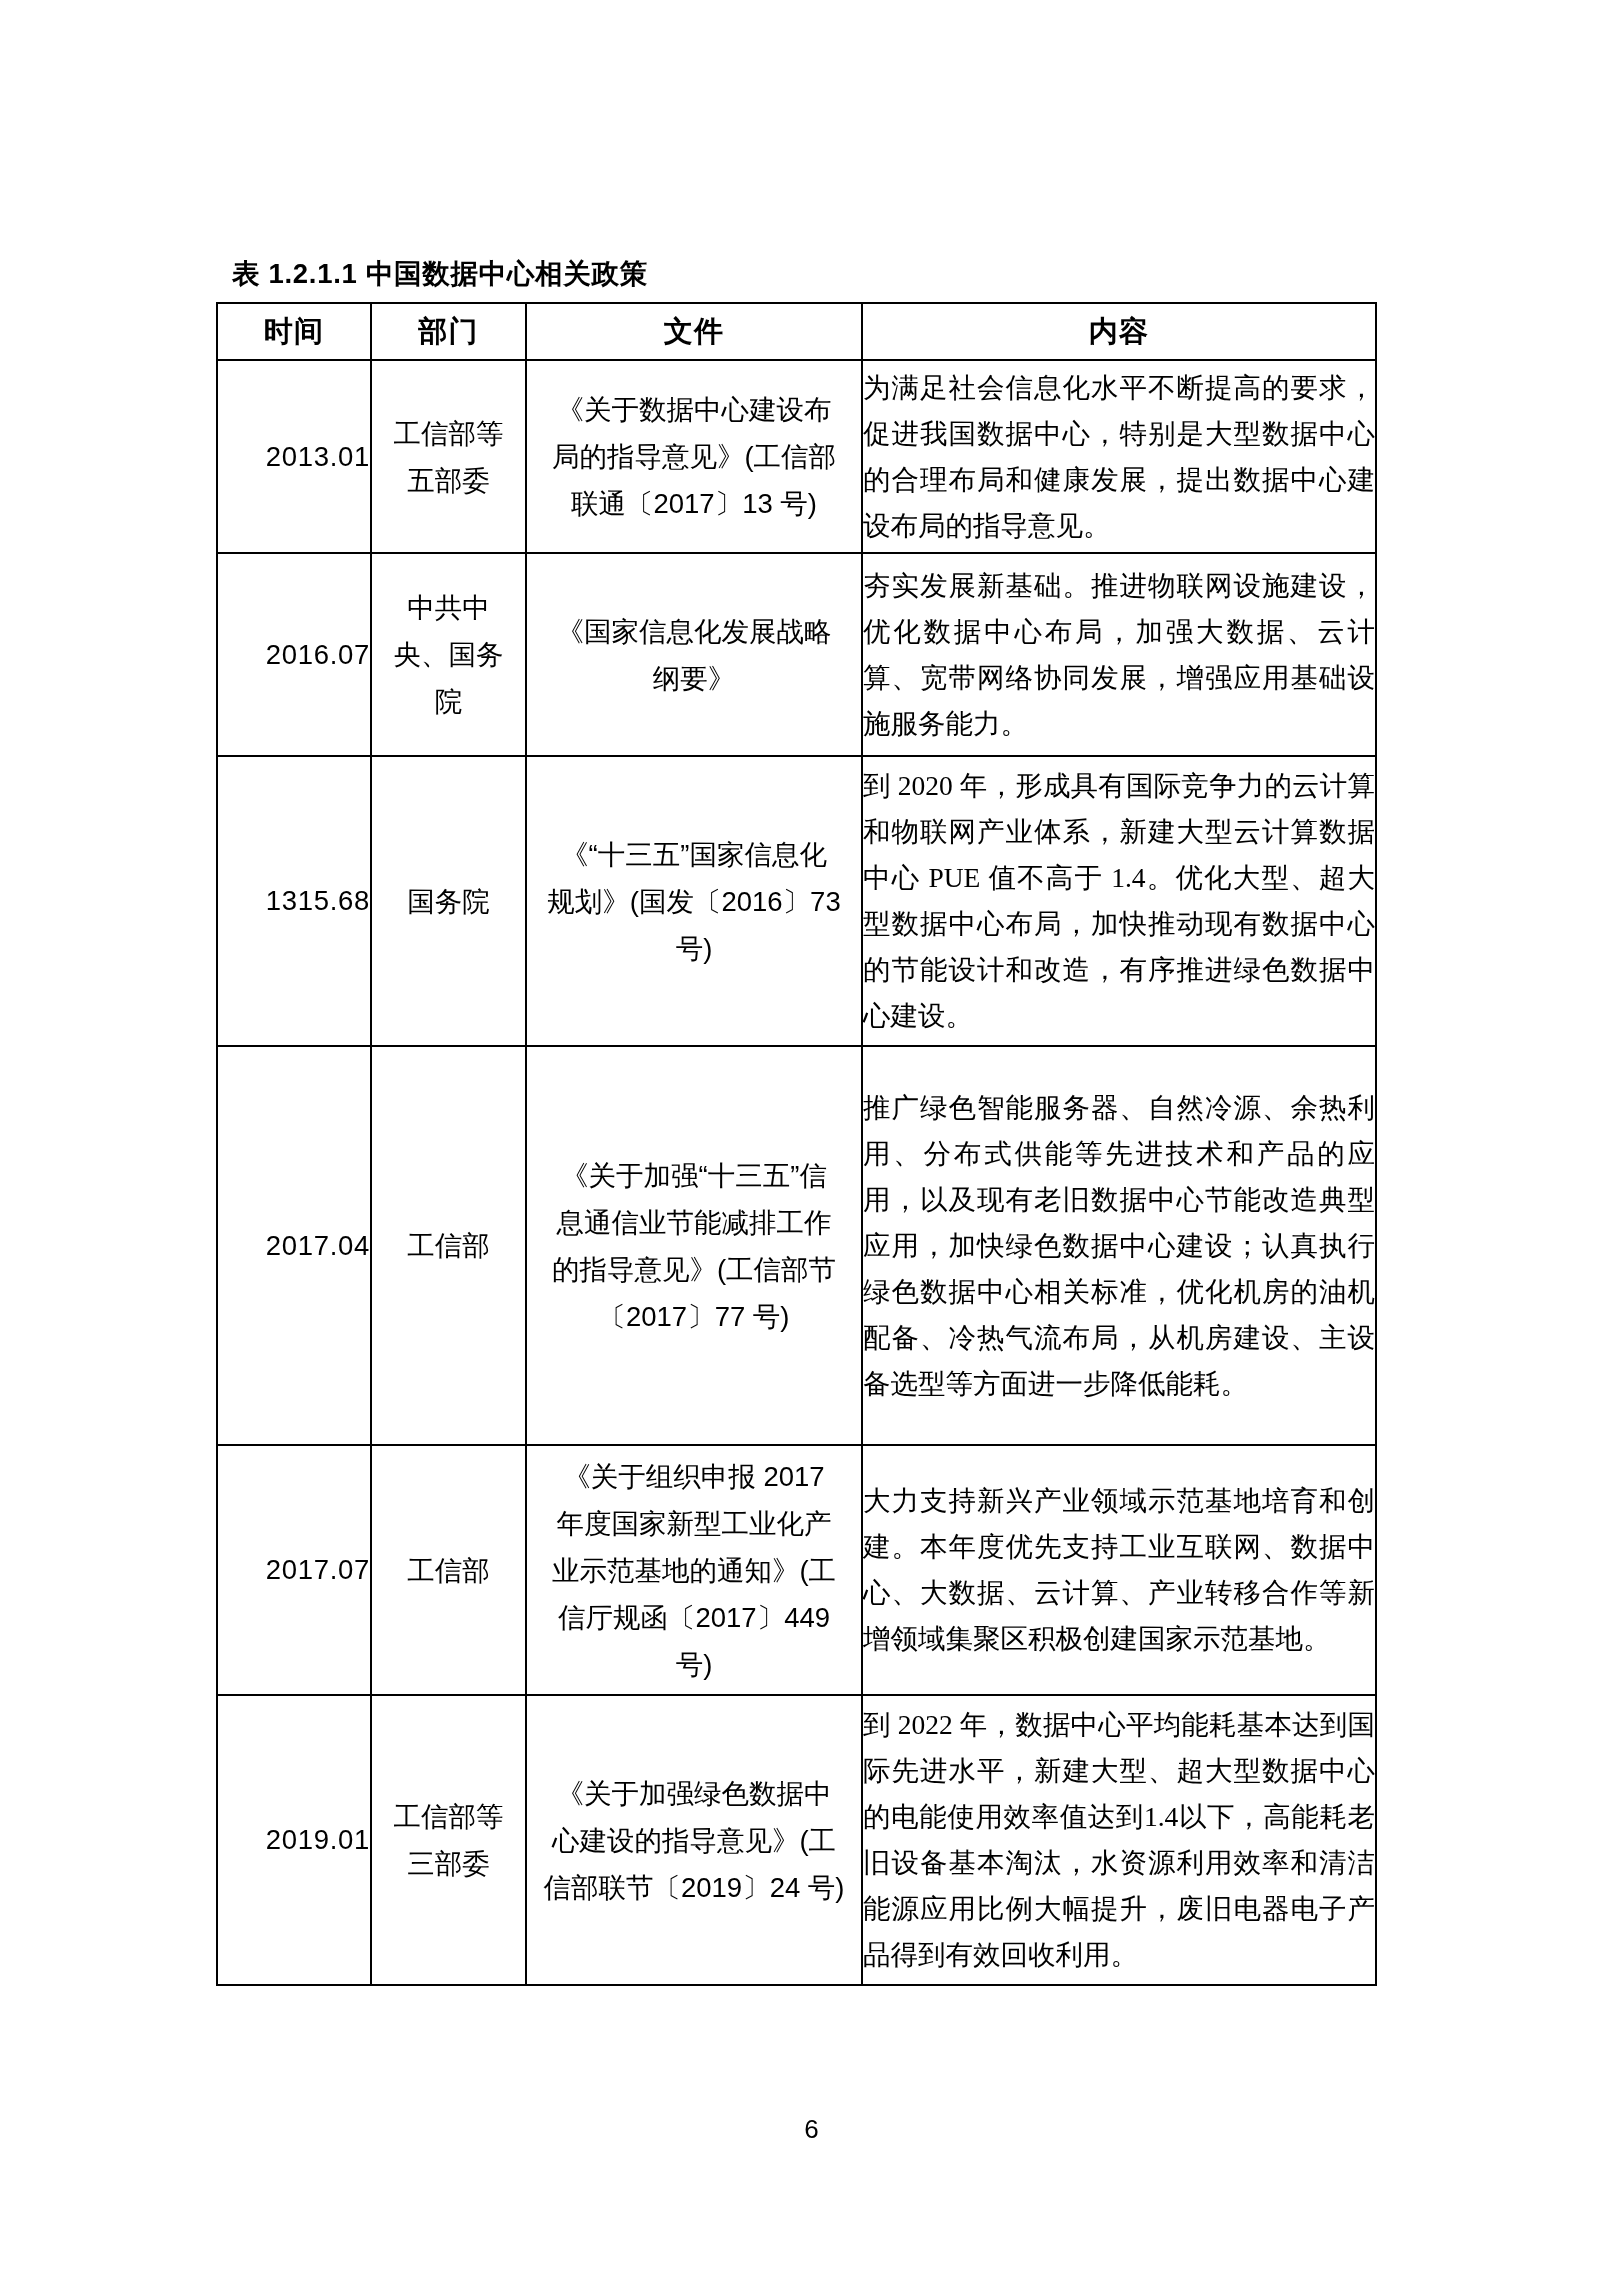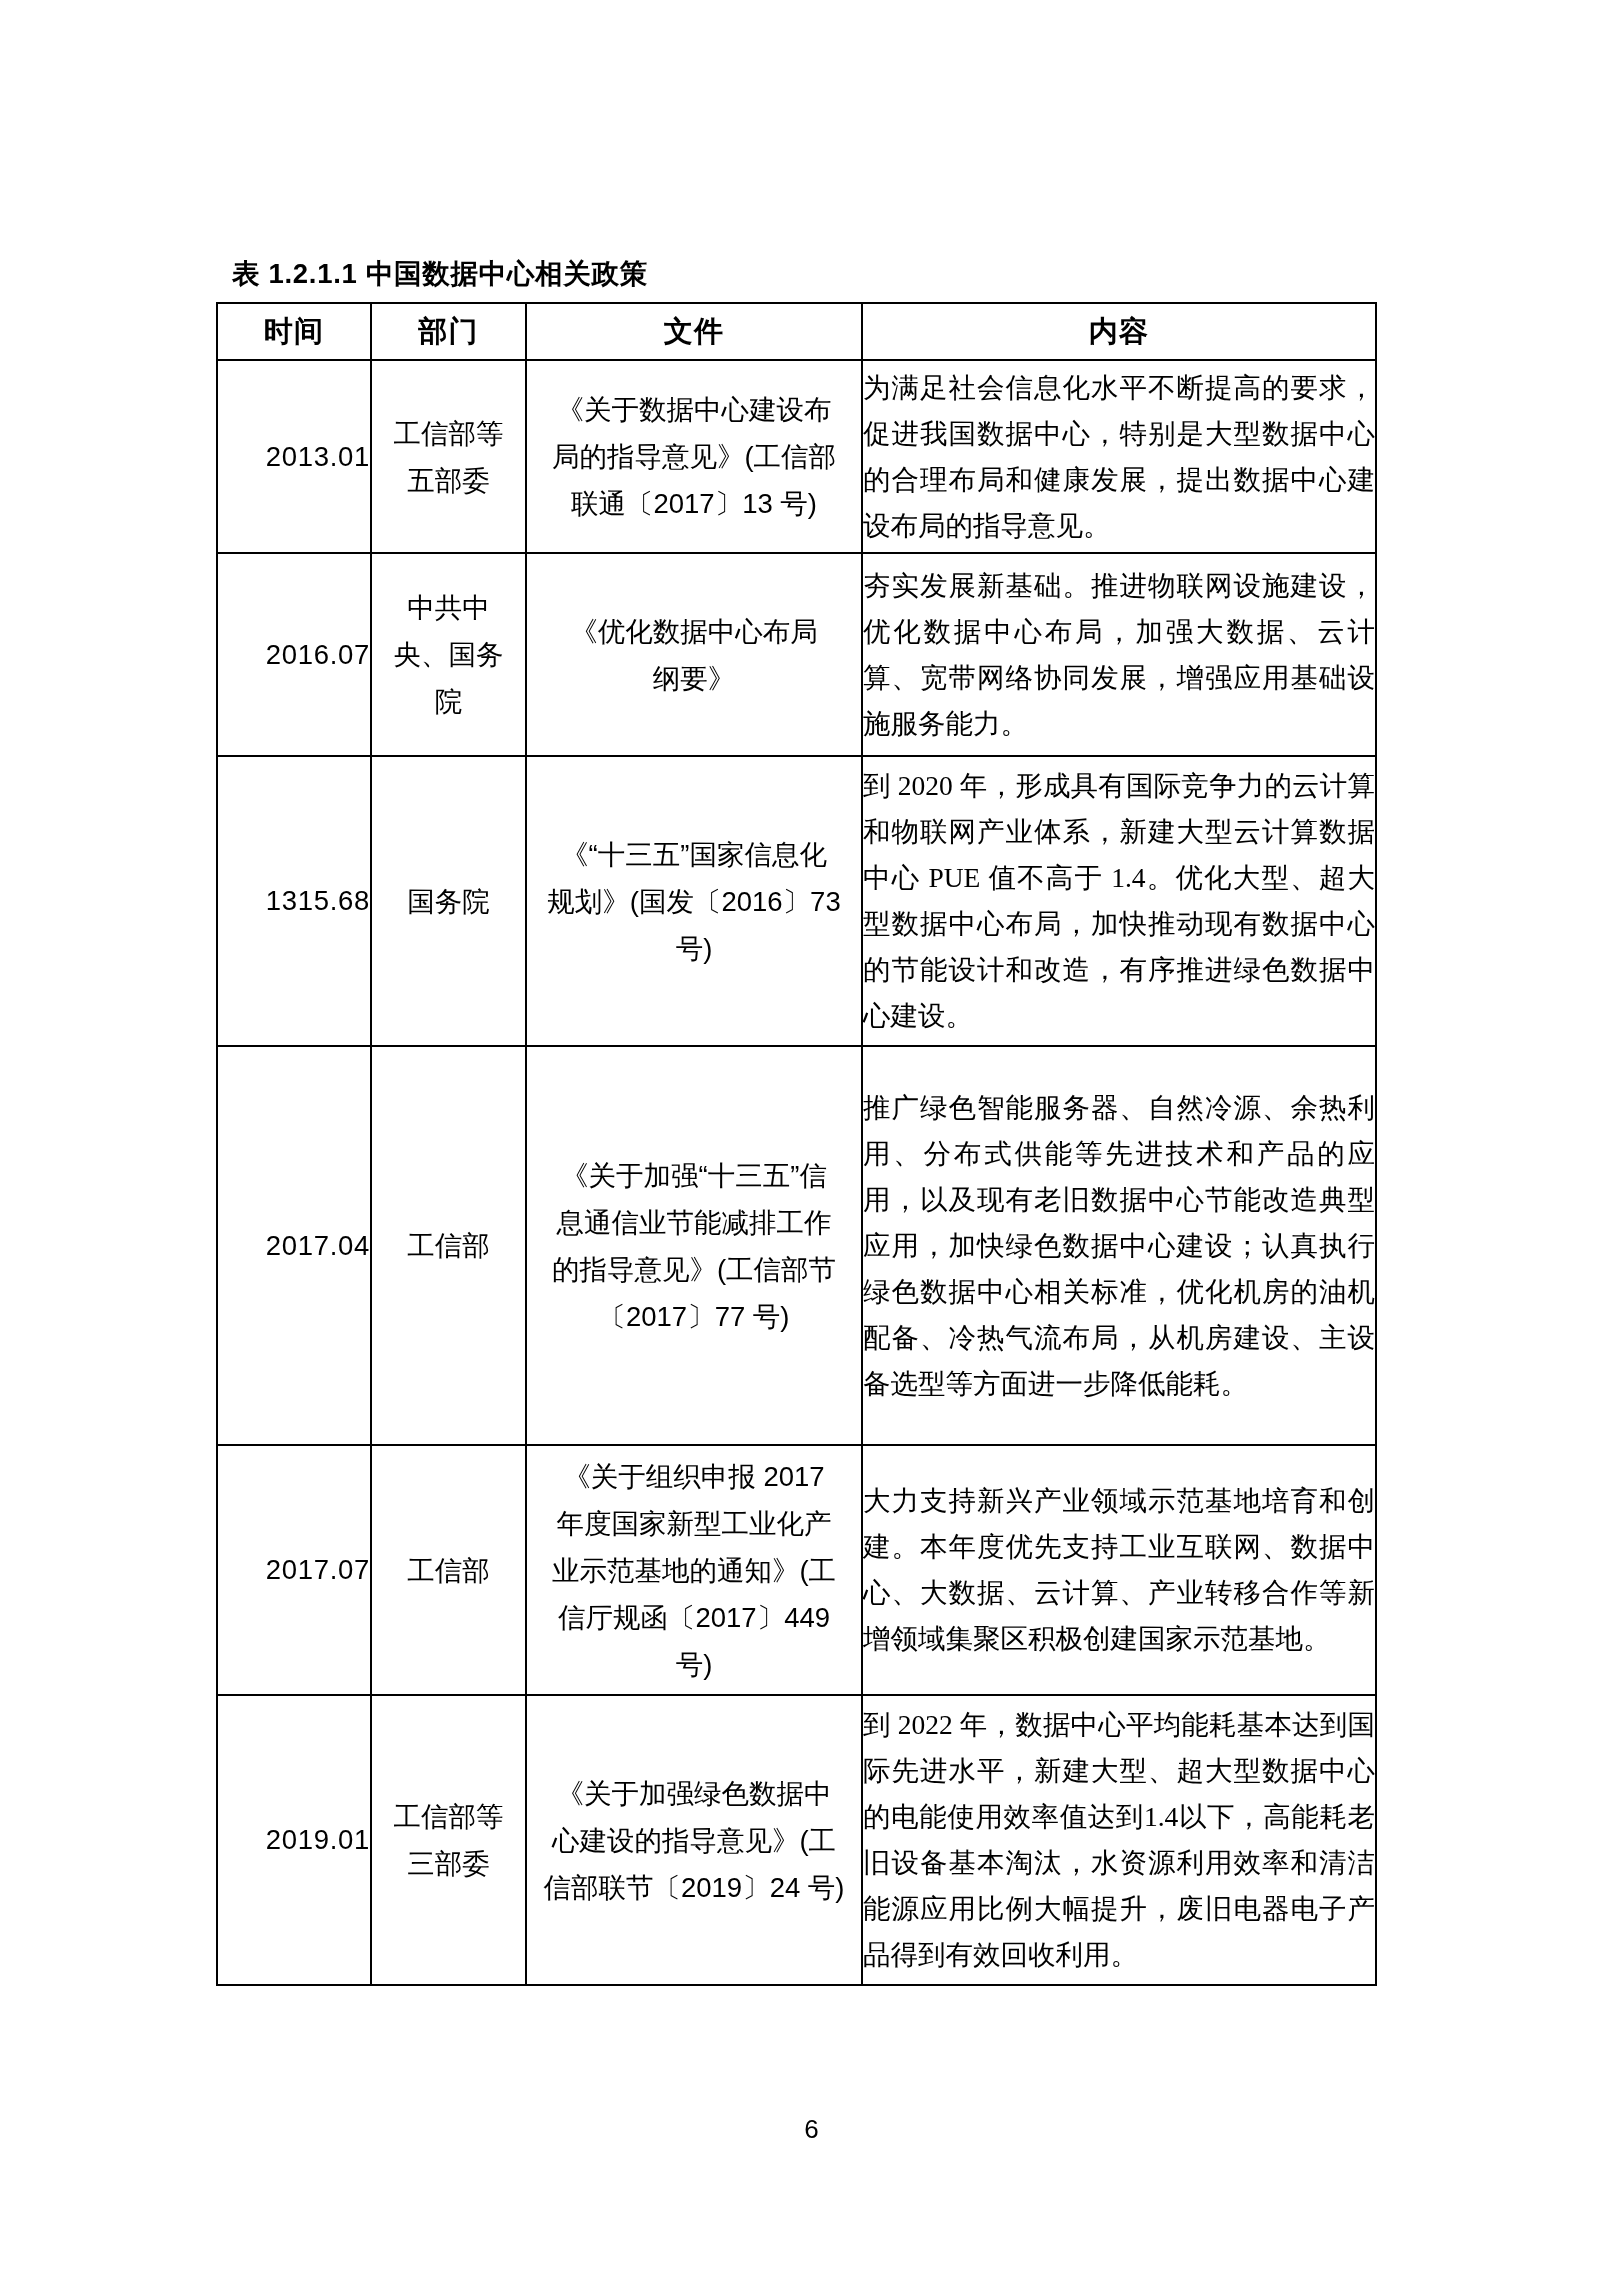--- a/index.html
+++ b/index.html
@@ -102,21 +102,21 @@
         <td class="cell-doc">《关于数据中心建设布
 局的指导意见》(工信部
 联通〔2017〕13 号)</td>
         <td class="cell-content">为满足社会信息化水平不断提高的要求，促进我国数据中心，特别是大型数据中心的合理布局和健康发展，提出数据中心建设布局的指导意见。</td>
       </tr>
       <tr style="height:203px">
         <td class="cell-time">2016.07</td>
         <td class="cell-dept">中共中
 央、国务
 院</td>
-        <td class="cell-doc">《优化数据中心布局
+        <td class="cell-doc">《国家信息化发展战略
 纲要》</td>
         <td class="cell-content">夯实发展新基础。推进物联网设施建设，优化数据中心布局，加强大数据、云计算、宽带网络协同发展，增强应用基础设施服务能力。</td>
       </tr>
       <tr style="height:290px">
         <td class="cell-time">1315.68</td>
         <td class="cell-dept">国务院</td>
         <td class="cell-doc">《“十三五”国家信息化
 规划》(国发〔2016〕73
 号)</td>
         <td class="cell-content">到 2020 年，形成具有国际竞争力的云计算和物联网产业体系，新建大型云计算数据中心 PUE 值不高于 1.4。优化大型、超大型数据中心布局，加快推动现有数据中心的节能设计和改造，有序推进绿色数据中心建设。</td>

